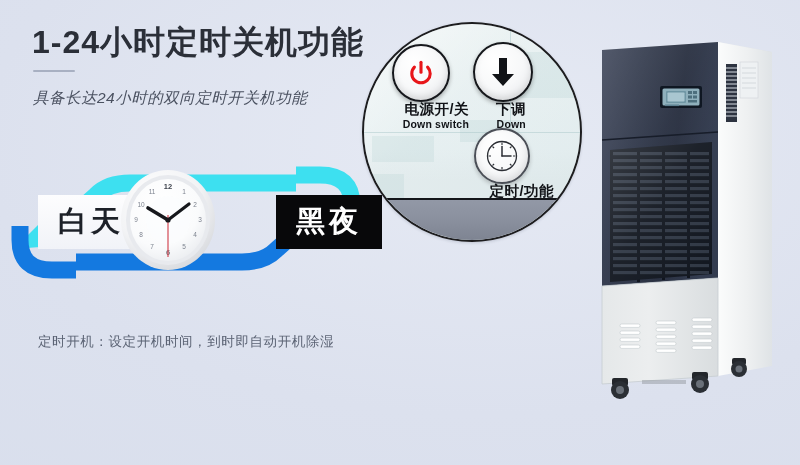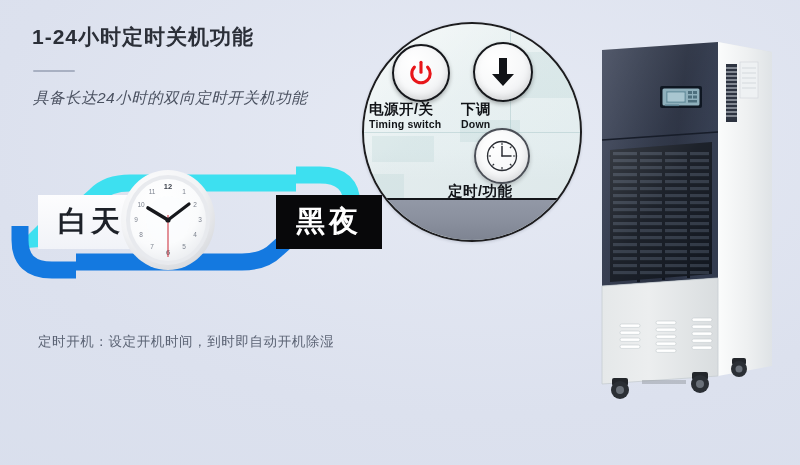--- a/index.html
+++ b/index.html
@@ -14,21 +14,21 @@
   
   .bg-wash{
     position:absolute;inset:0;
     background:
       radial-gradient(900px 500px at 60% 30%, #e6eaf4 0%, #dce1ee 55%, #d8deec 100%);
   }
 
   
   .headline{
     position:absolute;left:32px;top:26px;
-    font-size:21px;line-height:1.05;
+    font-size:32px;line-height:1.05;
     font-weight:700;color:#2b2f38;
     letter-spacing:1px;white-space:nowrap;
   }
   .rule{
     position:absolute;left:33px;top:70px;
     width:42px;height:2px;background:#a8b0c2;border-radius:2px;
   }
   .subhead{
     position:absolute;left:33px;top:88px;
     font-size:15.5px;color:#4a5160;letter-spacing:.5px;white-space:nowrap;font-style:italic;
@@ -104,27 +104,27 @@
     border:2.5px solid #16181c;
     box-shadow:0 2px 4px rgba(0,0,0,.30), inset 0 -3px 6px rgba(0,0,0,.10);
     display:flex;align-items:center;justify-content:center;
   }
   .btn-power{left:28px;top:20px;width:54px;height:54px;}
   .btn-down{left:109px;top:18px;width:56px;height:56px;}
   .btn-timer{left:110px;top:104px;width:52px;height:52px;border-width:2px;border-color:#4b4f57;
     box-shadow:0 2px 4px rgba(0,0,0,.22), inset 0 -3px 6px rgba(0,0,0,.08);}
 
   .lbl{
-    position:absolute;text-align:left;white-space:nowrap;
+    position:absolute;text-align:right;white-space:nowrap;
     color:#111317;line-height:1.1;
   }
   .lbl .cn{display:block;font-size:14.5px;font-weight:700;letter-spacing:.5px;}
   .lbl .en{display:block;font-size:10.5px;font-weight:700;letter-spacing:.2px;margin-top:1px;}
   .lbl-power{left:5px;top:78px;width:100px;}
-  .lbl-down{left:97px;top:78px;width:80px;}
+  .lbl-down{left:82px;top:78px;width:80px;}
   .lbl-timer{left:84px;top:160px;width:106px;}
 
   
   .machine{position:absolute;left:600px;top:28px;width:180px;height:380px;}
 </style>
 </head>
 <body>
 
 <div class="stage">
 
@@ -231,21 +231,21 @@
           <line x1="8.5" y1="27.5" x2="10.1" y2="25.9"></line>
           <line x1="8.5" y1="8.5" x2="10.1" y2="10.1"></line>
         </g>
         <line x1="18" y1="18" x2="18" y2="8.5" stroke="#2b2e34" stroke-width="1.5" stroke-linecap="round"></line>
         <line x1="18" y1="18" x2="27" y2="18" stroke="#2b2e34" stroke-width="1.5" stroke-linecap="round"></line>
       </svg>
     </div>
 
     <div class="lbl lbl-power">
       <span class="cn">电源开/关</span>
-      <span class="en">Timing switch</span>
+      <span class="en">Down switch</span>
     </div>
     <div class="lbl lbl-down">
       <span class="cn">下调</span>
       <span class="en">Down</span>
     </div>
     <div class="lbl lbl-timer">
       <span class="cn">定时/功能</span>
       <span class="en">Timing/Function</span>
     </div>
     <div class="panel-base"></div>

